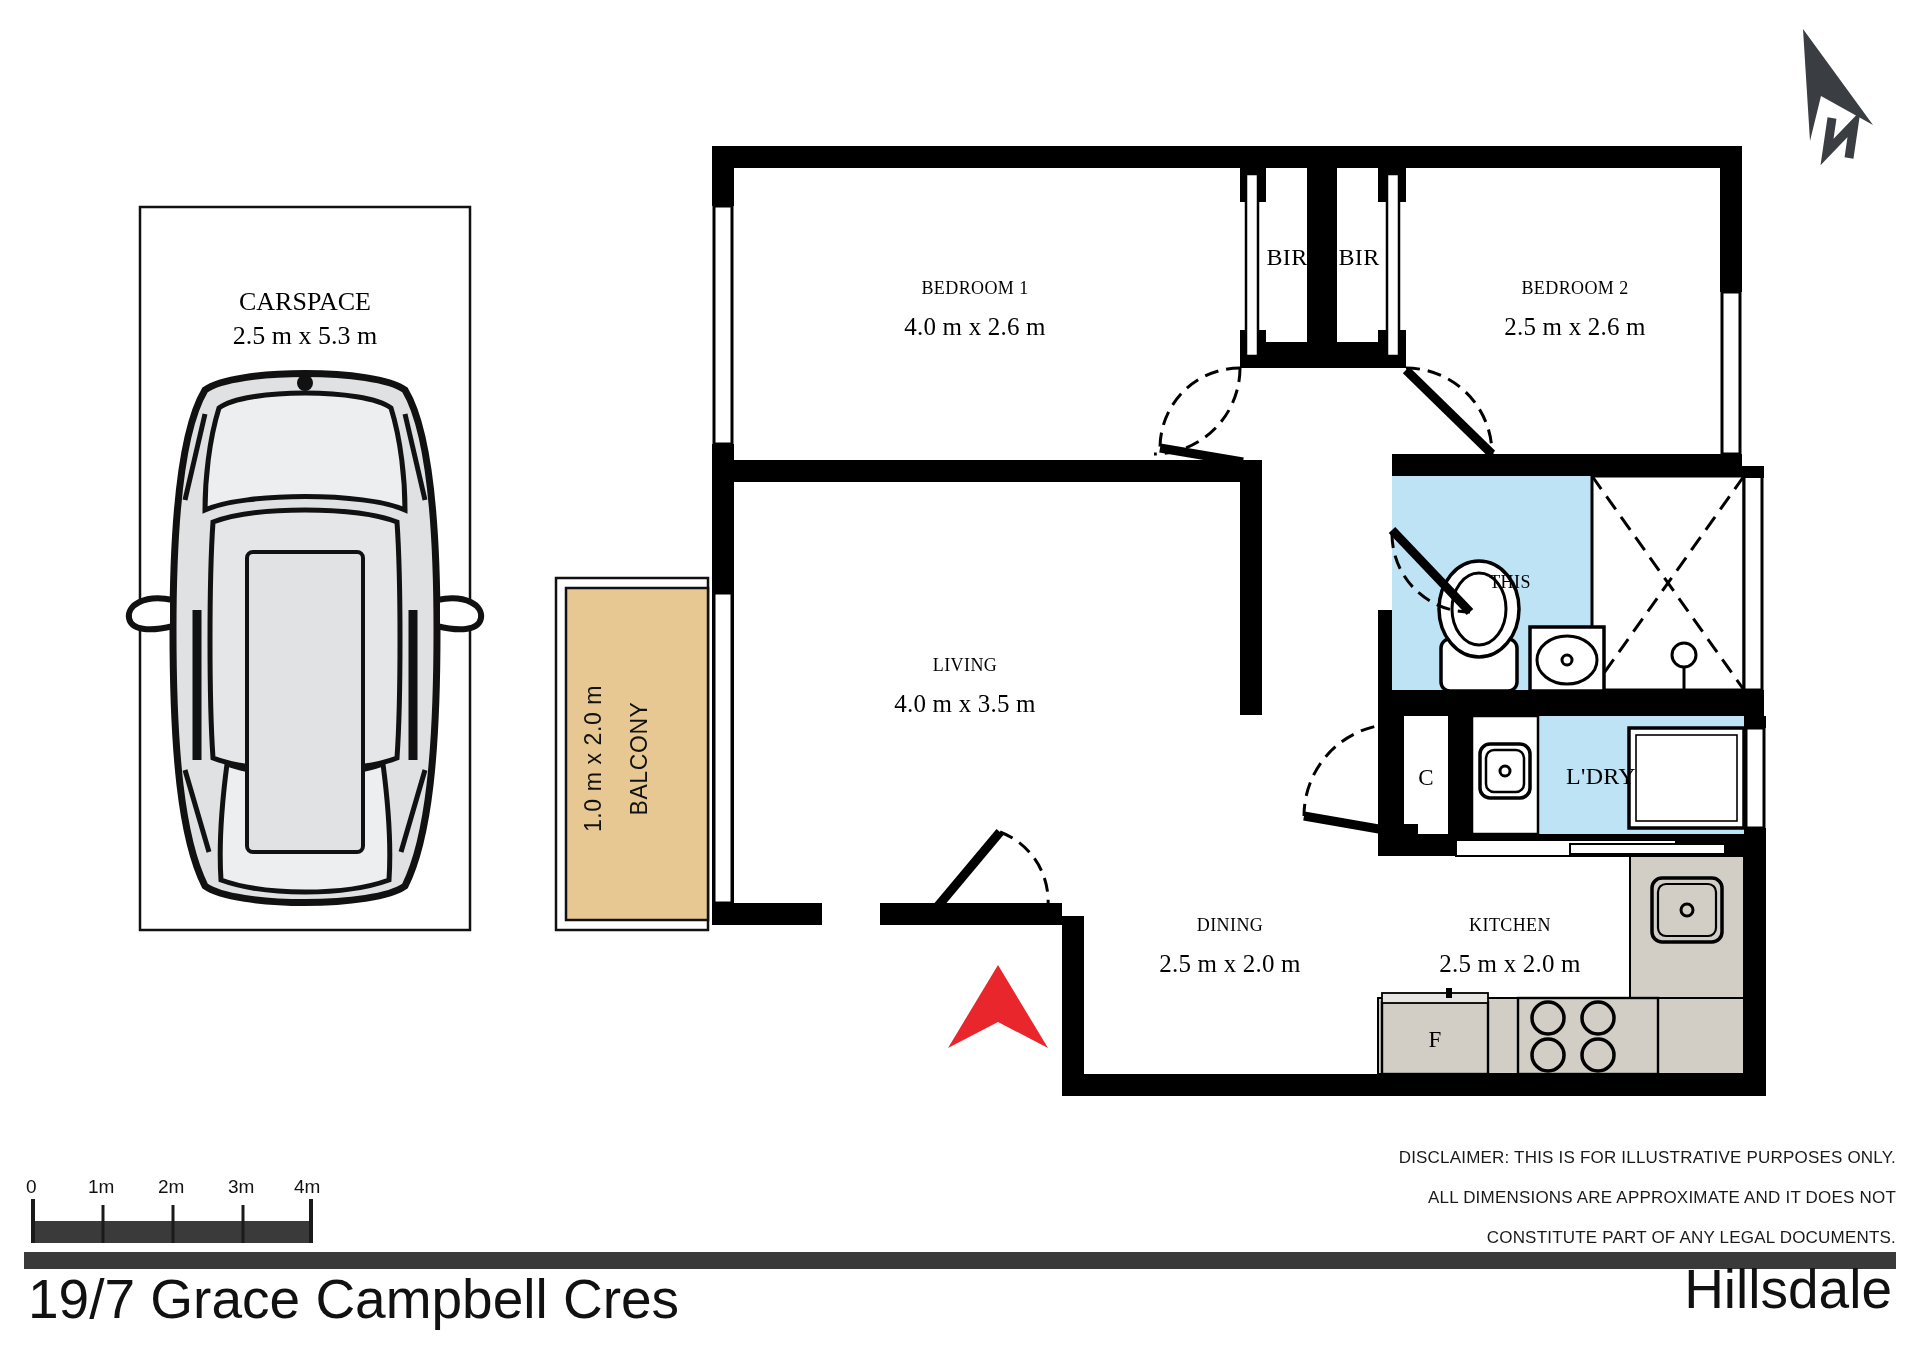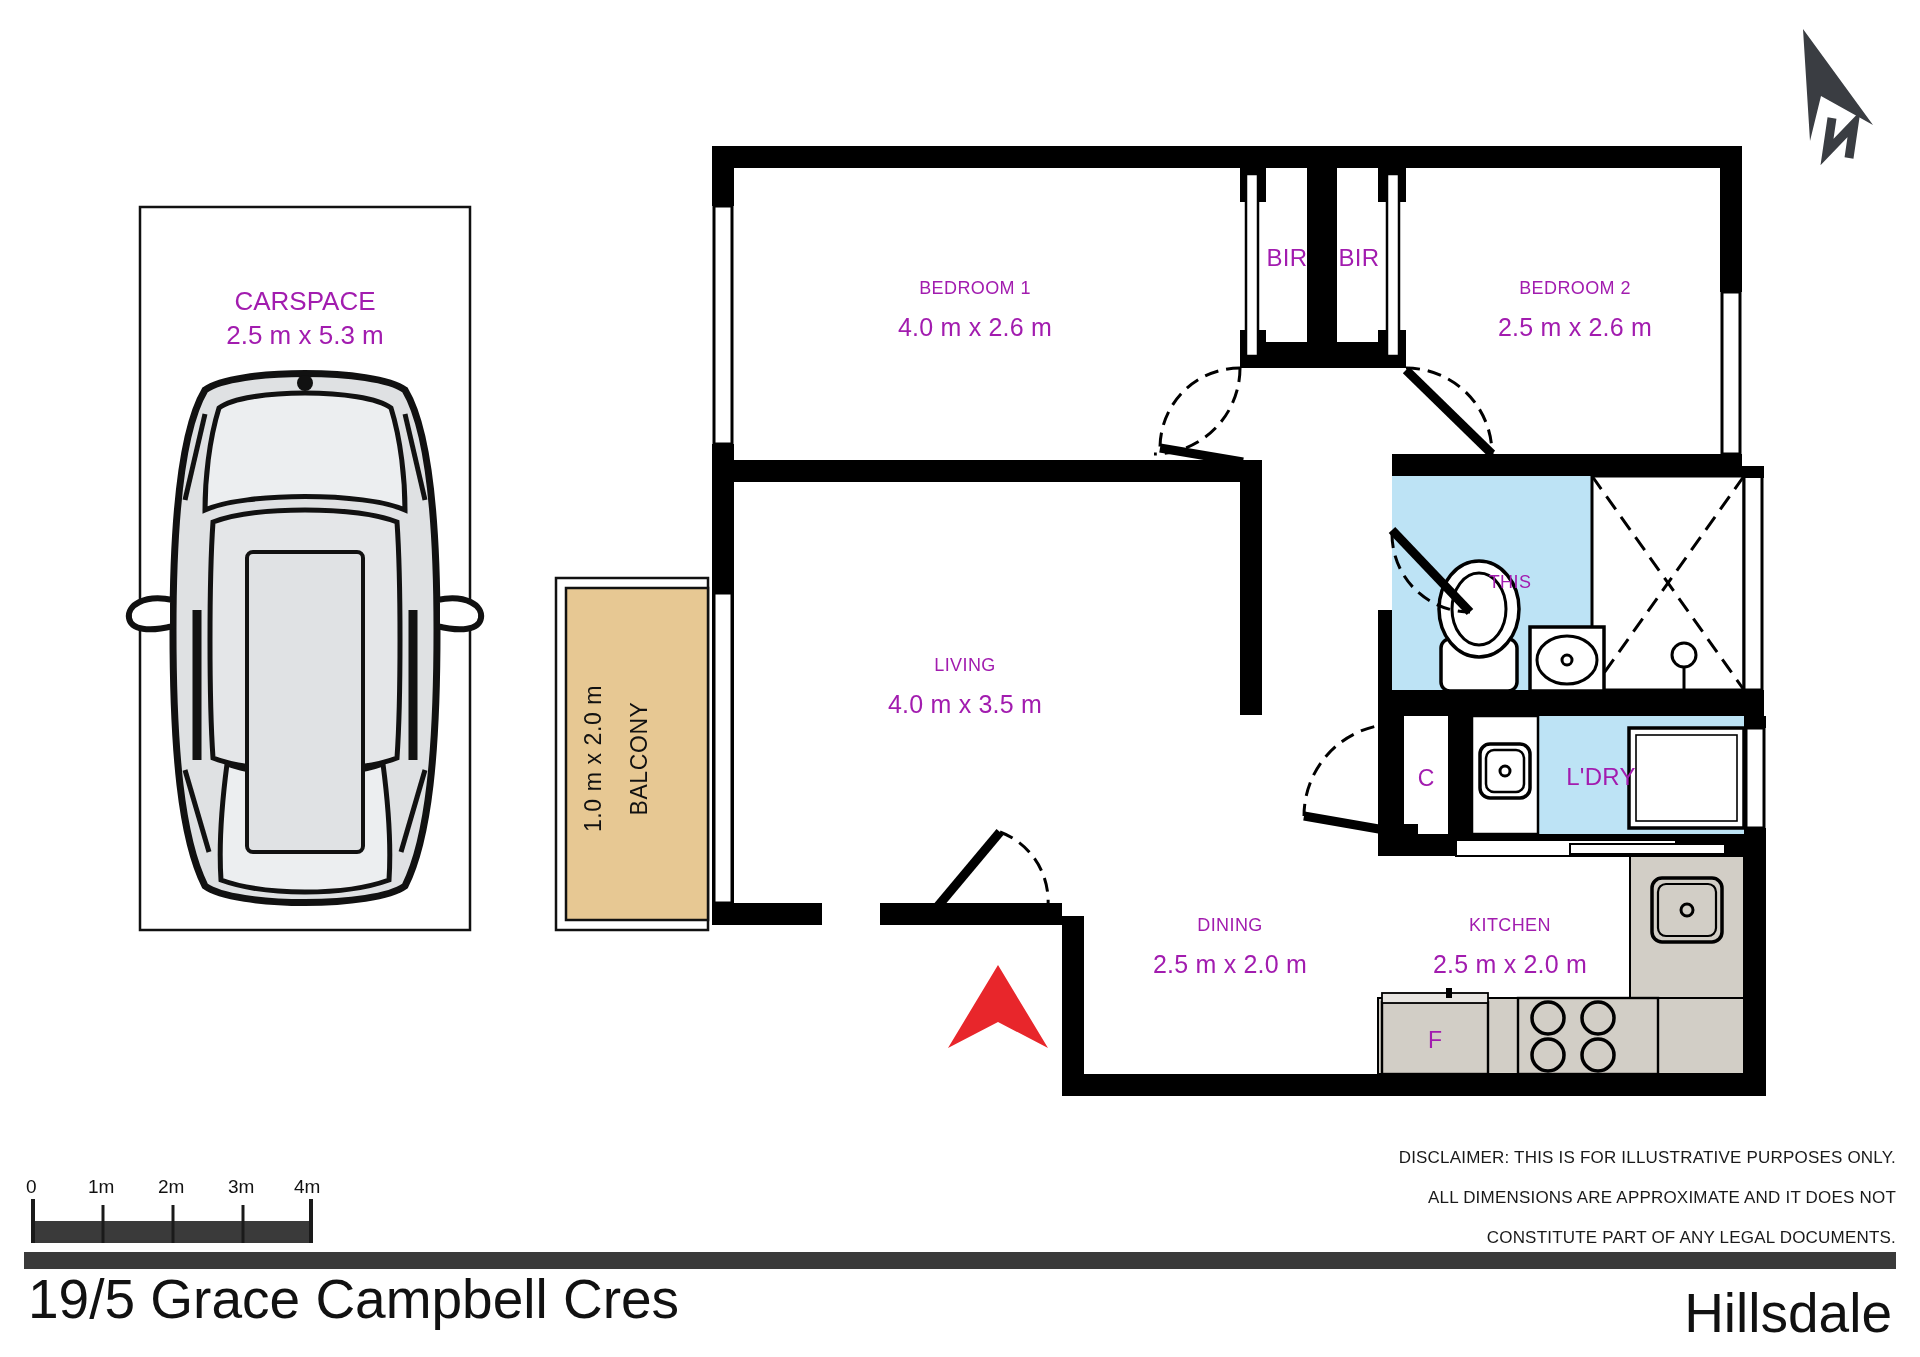--- a/index.html
+++ b/index.html
@@ -23,22 +23,22 @@
     position: absolute;
     left: 0;
     top: 0;
     width: 1920px;
     height: 1357px;
   }
   .lbl {
     position: absolute;
     text-align: center;
     line-height: 1.22;
-    font-family: Liberation Sans, sans-serif;
-    color: #a21caf;
+    font-family: Liberation Serif, serif;
+    color: #000000;
     white-space: nowrap;
     pointer-events: none;
   }
   .room-name {
     font-size: 18px;
     letter-spacing: 0.4px;
   }
   .room-dim {
     font-size: 25px;
     letter-spacing: 0.2px;
@@ -79,21 +79,21 @@
     background: #3a3a3a;
   }
   .addr {
     position: absolute;
     font-size: 55px;
     color: #111;
     white-space: nowrap;
     font-family: "Liberation Sans", sans-serif;
   }
   .addr-left { left: 28px; bottom: 26px; }
-  .addr-right { right: 28px; bottom: 12px; }
+  .addr-right { right: 28px; bottom: 36px; }
   .scale-num {
     position: absolute;
     font-size: 19px;
     color: #111;
     white-space: nowrap;
   }
 </style>
 </head>
 <body>
 
@@ -344,16 +344,16 @@
   <div class="scale-num" style="left:158px; top:1176px;">2m</div>
   <div class="scale-num" style="left:228px; top:1176px;">3m</div>
   <div class="scale-num" style="left:294px; top:1176px;">4m</div>
 
   <div class="disclaimer" style="top:1148px;">DISCLAIMER: THIS IS FOR ILLUSTRATIVE PURPOSES ONLY.</div>
   <div class="disclaimer" style="top:1188px;">ALL DIMENSIONS ARE APPROXIMATE AND IT DOES NOT</div>
   <div class="disclaimer" style="top:1228px;">CONSTITUTE PART OF ANY LEGAL DOCUMENTS.</div>
 
   <div class="footer-bar" style="top:1252px;"></div>
 
-  <div class="addr addr-left">19/5 Grace Campbell Cres</div>
+  <div class="addr addr-left">19/7 Grace Campbell Cres</div>
   <div class="addr addr-right">Hillsdale</div>
 
 </div>
 
 </body></html>

